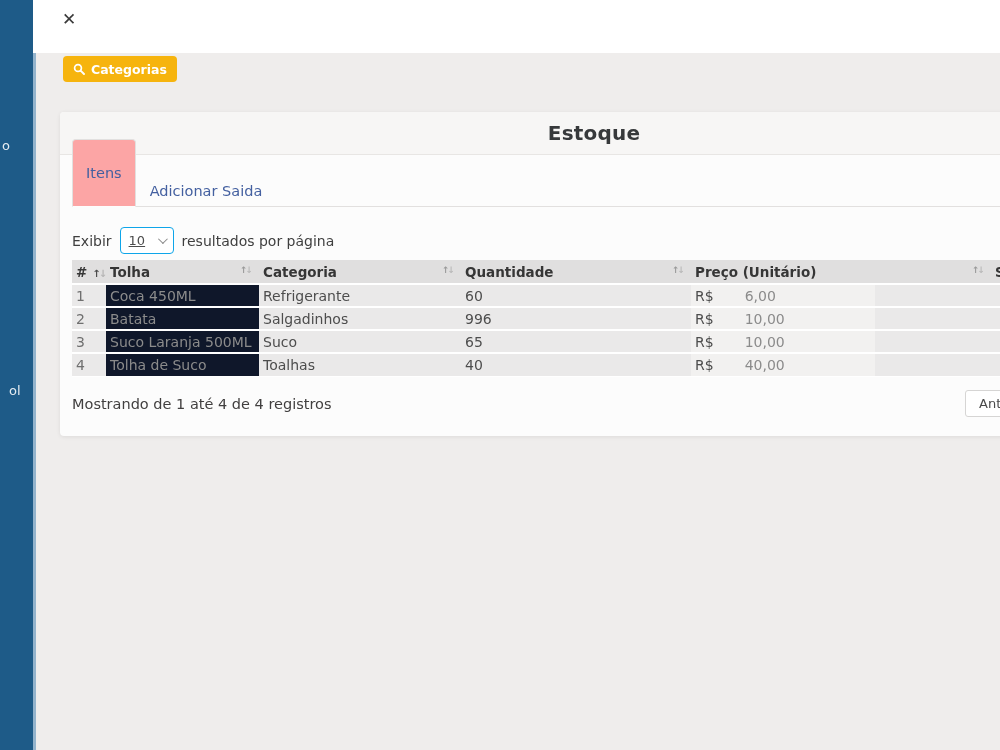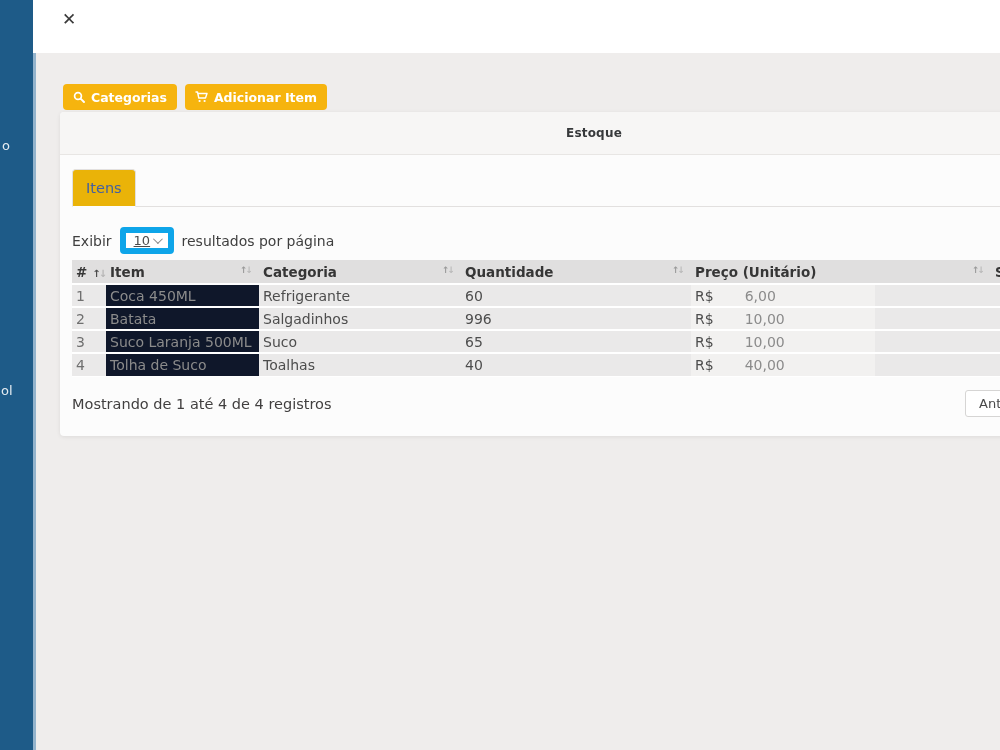--- a/index.html
+++ b/index.html
@@ -7,66 +7,66 @@
   body {
     position:relative;
     font-family:"DejaVu Sans","Liberation Sans",sans-serif;
     background:#efedec;
   }
 
   
   .sidebar { position:absolute; left:0; top:0; width:33px; height:750px; background:#1e5b88; }
   .sidebar-partial { position:absolute; color:rgba(255,255,255,.88); font-size:13px; }
   .sidebar-partial.p1 { left:2px; top:138px; }
-  .sidebar-partial.p2 { left:1px; top:383px; }
+  .sidebar-partial.p2 { left:9px; top:383px; }
   .sidebar-scrollbar { position:absolute; left:33px; top:53px; width:3px; height:697px; background:#93b3cc; }
 
   
   .topbar { position:absolute; left:33px; top:0; width:967px; height:53px; background:#ffffff; }
   .close-toggle { position:absolute; left:29px; top:11px; font-size:17px; color:#3a3a3a; cursor:pointer; line-height:1; }
 
   
-  .toolbar { position:absolute; left:63px; top:84px; display:flex; gap:8px; }
+  .toolbar { position:absolute; left:63px; top:56px; display:flex; gap:8px; }
   .btn-warning {
     display:inline-flex; align-items:center; gap:6px;
     background:#f6b40e; color:#fff; border:none; border-radius:4px;
     height:26px; padding:0 10px; font-size:12.5px; font-weight:600;
     font-family:inherit; cursor:pointer;
   }
   .btn-warning svg { display:block; }
 
   
   .card {
     position:absolute; left:60px; top:112px; width:1068px; height:324px;
     background:#fcfcfc; border-radius:4px; box-shadow:0 1px 4px rgba(0,0,0,.08);
   }
   .card-header {
     height:43px; background:#f7f6f5; border-bottom:1px solid #e8e6e4;
     border-radius:4px 4px 0 0; display:flex; align-items:center; justify-content:center;
   }
-  .card-title { font-size:12px; font-weight:600; color:#37393b; letter-spacing:.2px; }
+  .card-title { font-size:20px; font-weight:600; color:#37393b; letter-spacing:.2px; }
   .card-body { padding:18px 12px 0 12px; position:relative; }
 
   
   .nav-tabs { display:flex; align-items:flex-end; border-bottom:1px solid #e2e0df; height:34px; }
   .nav-tab {
     color:#4460a0; font-size:14.5px; text-decoration:none; cursor:pointer;
     padding:7px 14px; display:inline-block;
   }
   .nav-tab.active {
-    background:#eab308; border:1px solid #e2e0df; border-bottom-color:#fdfdfd;
-    border-radius:4px 4px 0 0; margin-bottom:-1px; padding:10px 13px;
+    background:#fca5a5; border:1px solid #e2e0df; border-bottom-color:#fdfdfd;
+    border-radius:4px 4px 0 0; margin-bottom:-1px; padding:25px 13px;
   }
   .nav-tab + .nav-tab { margin-left:0px; }
 
   
   .length-row { display:flex; align-items:center; margin-top:20px; font-size:14px; color:#3f3f3f; }
   .length-select {
     margin:0 8px; width:54px; height:27px; background:#fff;
-    border:6px solid #0ea5e9; border-radius:4px; display:flex; align-items:center;
+    border:1px solid #0ea5e9; border-radius:4px; display:flex; align-items:center;
     padding:0 8px; font-size:13px; color:#4c4c4c; cursor:pointer; justify-content:space-between;text-decoration:underline;
   }
   .chev { width:7px; height:7px; border-right:1.6px solid #8a8a8a; border-bottom:1.6px solid #8a8a8a; transform:rotate(45deg) translateY(-2px); }
 
   
   table { border-collapse:collapse; width:1044px; table-layout:fixed; margin-top:6px; }
   thead th {
     background:#e0dfdf; color:#363636; font-size:13.5px; font-weight:700;
     text-align:left; height:24px; padding:0 4px; position:relative; white-space:nowrap;
   }
@@ -110,40 +110,31 @@
 <div class="toolbar">
   <button class="btn-warning">
     <span>
       <svg width="12" height="12" viewBox="0 0 12 12">
           <circle cx="5" cy="5" r="3.4" fill="none" stroke="#fff" stroke-width="1.7"></circle>
           <line x1="7.6" y1="7.6" x2="11" y2="11" stroke="#fff" stroke-width="1.9" stroke-linecap="round"></line>
         </svg>
     </span>
     <span>Categorias</span>
   </button>
-  <button class="btn-warning">
-    <span>
-      <svg width="13" height="12" viewBox="0 0 13 12">
-          <path d="M0.5 1h2l1.3 6h6.7l1.5-4.5H3.2" fill="none" stroke="#fff" stroke-width="1.4" stroke-linejoin="round"></path>
-          <circle cx="4.6" cy="10" r="1.1" fill="#fff"></circle>
-          <circle cx="9.6" cy="10" r="1.1" fill="#fff"></circle>
-        </svg>
-    </span>
-    <span>Adicionar Item</span>
-  </button>
 </div>
 
 <div class="card">
   <div class="card-header">
     <span class="card-title">Estoque</span>
   </div>
   <div class="card-body">
 
     <div class="nav-tabs">
       <a class="nav-tab active">Itens</a>
+      <a class="nav-tab">Adicionar Saida</a>
     </div>
 
     <div class="length-row">
       <span>Exibir</span>
       <div class="length-select">
         <span>10</span>
         <span class="chev"></span>
       </div>
       <span>resultados por página</span>
     </div>
@@ -156,21 +147,21 @@
         <col style="width:230px">
           <col style="width:300px">
           <col>
       </colgroup>
       <thead>
         <tr>
           <th>
             <span>#</span><span class="sort-inline"><span class="up">↑</span><span class="dn">↓</span></span>
           </th>
           <th>
-            <span>Item</span><span class="sort"><span>↑</span><span class="dn">↓</span></span>
+            <span>Tolha</span><span class="sort"><span>↑</span><span class="dn">↓</span></span>
           </th>
           <th>
             <span>Categoria</span><span class="sort"><span>↑</span><span class="dn">↓</span></span>
           </th>
           <th>
             <span>Quantidade</span><span class="sort"><span>↑</span><span class="dn">↓</span></span>
           </th>
           <th>
             <span>Preço (Unitário)</span><span class="sort"><span>↑</span><span class="dn">↓</span></span>
           </th>

